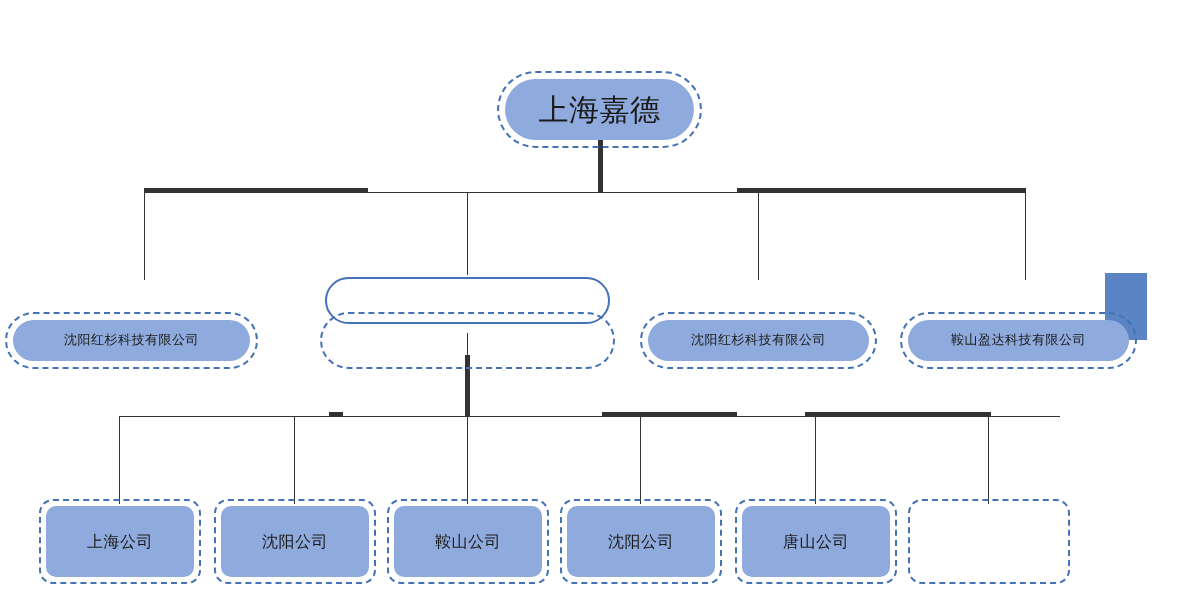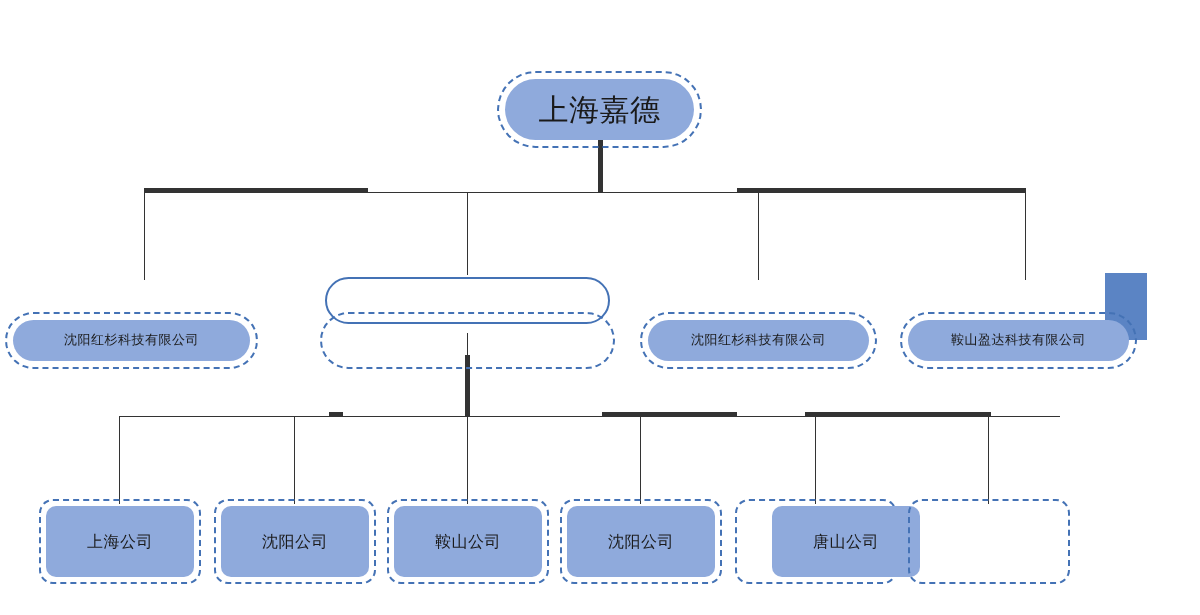--- a/index.html
+++ b/index.html
@@ -156,19 +156,19 @@
   <div class="node rrect lvl2-text" style="left:394px; top:506px; width:148px; height:71px;">
     <span class="node-label">鞍山公司</span>
   </div>
 
   <div class="sel-outline rrect" style="left:560px; top:499px; width:162px; height:85px;"></div>
   <div class="node rrect lvl2-text" style="left:567px; top:506px; width:148px; height:71px;">
     <span class="node-label">沈阳公司</span>
   </div>
 
   <div class="sel-outline rrect" style="left:735px; top:499px; width:162px; height:85px;"></div>
-  <div class="node rrect lvl2-text" style="left:742px; top:506px; width:148px; height:71px;margin-left:30px;">
+  <div class="node rrect lvl2-text" style="left:742px; top:506px; width:148px; height:71px;">
     <span class="node-label">唐山公司</span>
   </div>
 
   <div class="sel-outline rrect" style="left:908px; top:499px; width:162px; height:85px;"></div>
 
 </div>
 
 </body></html>

